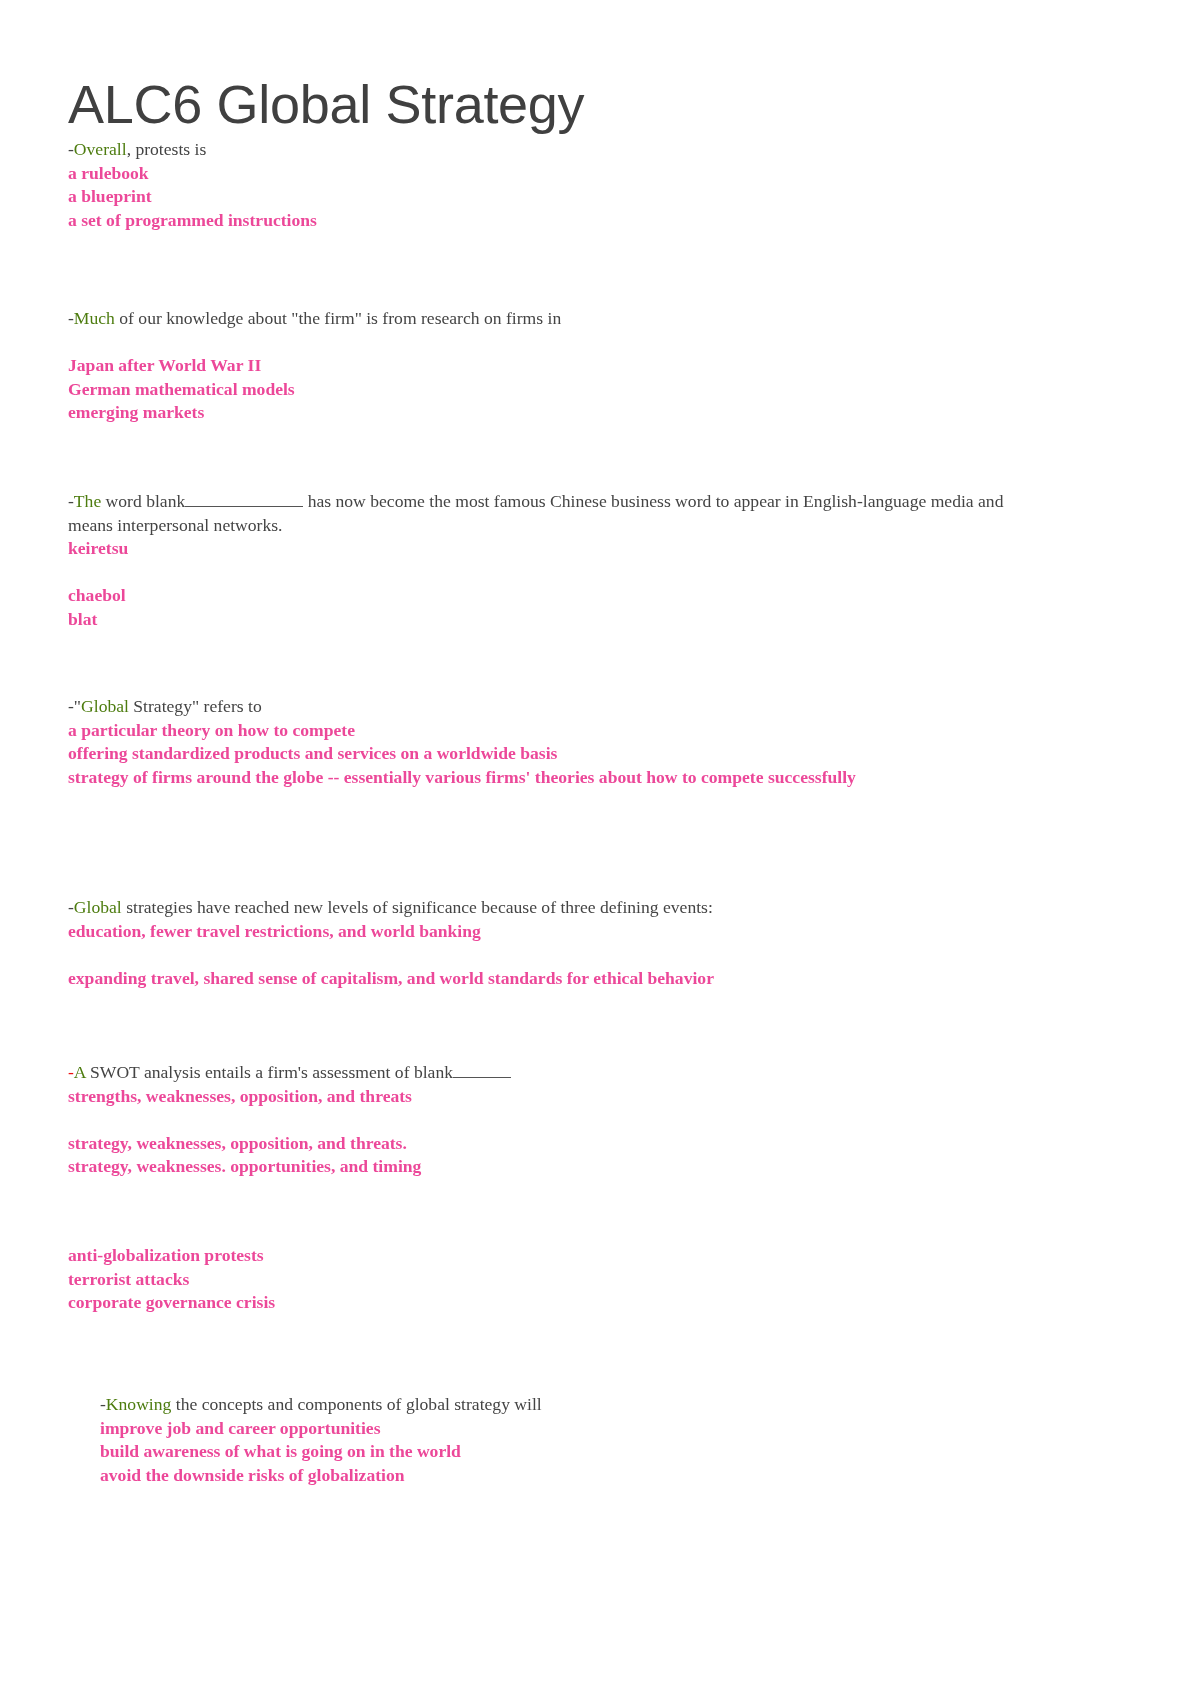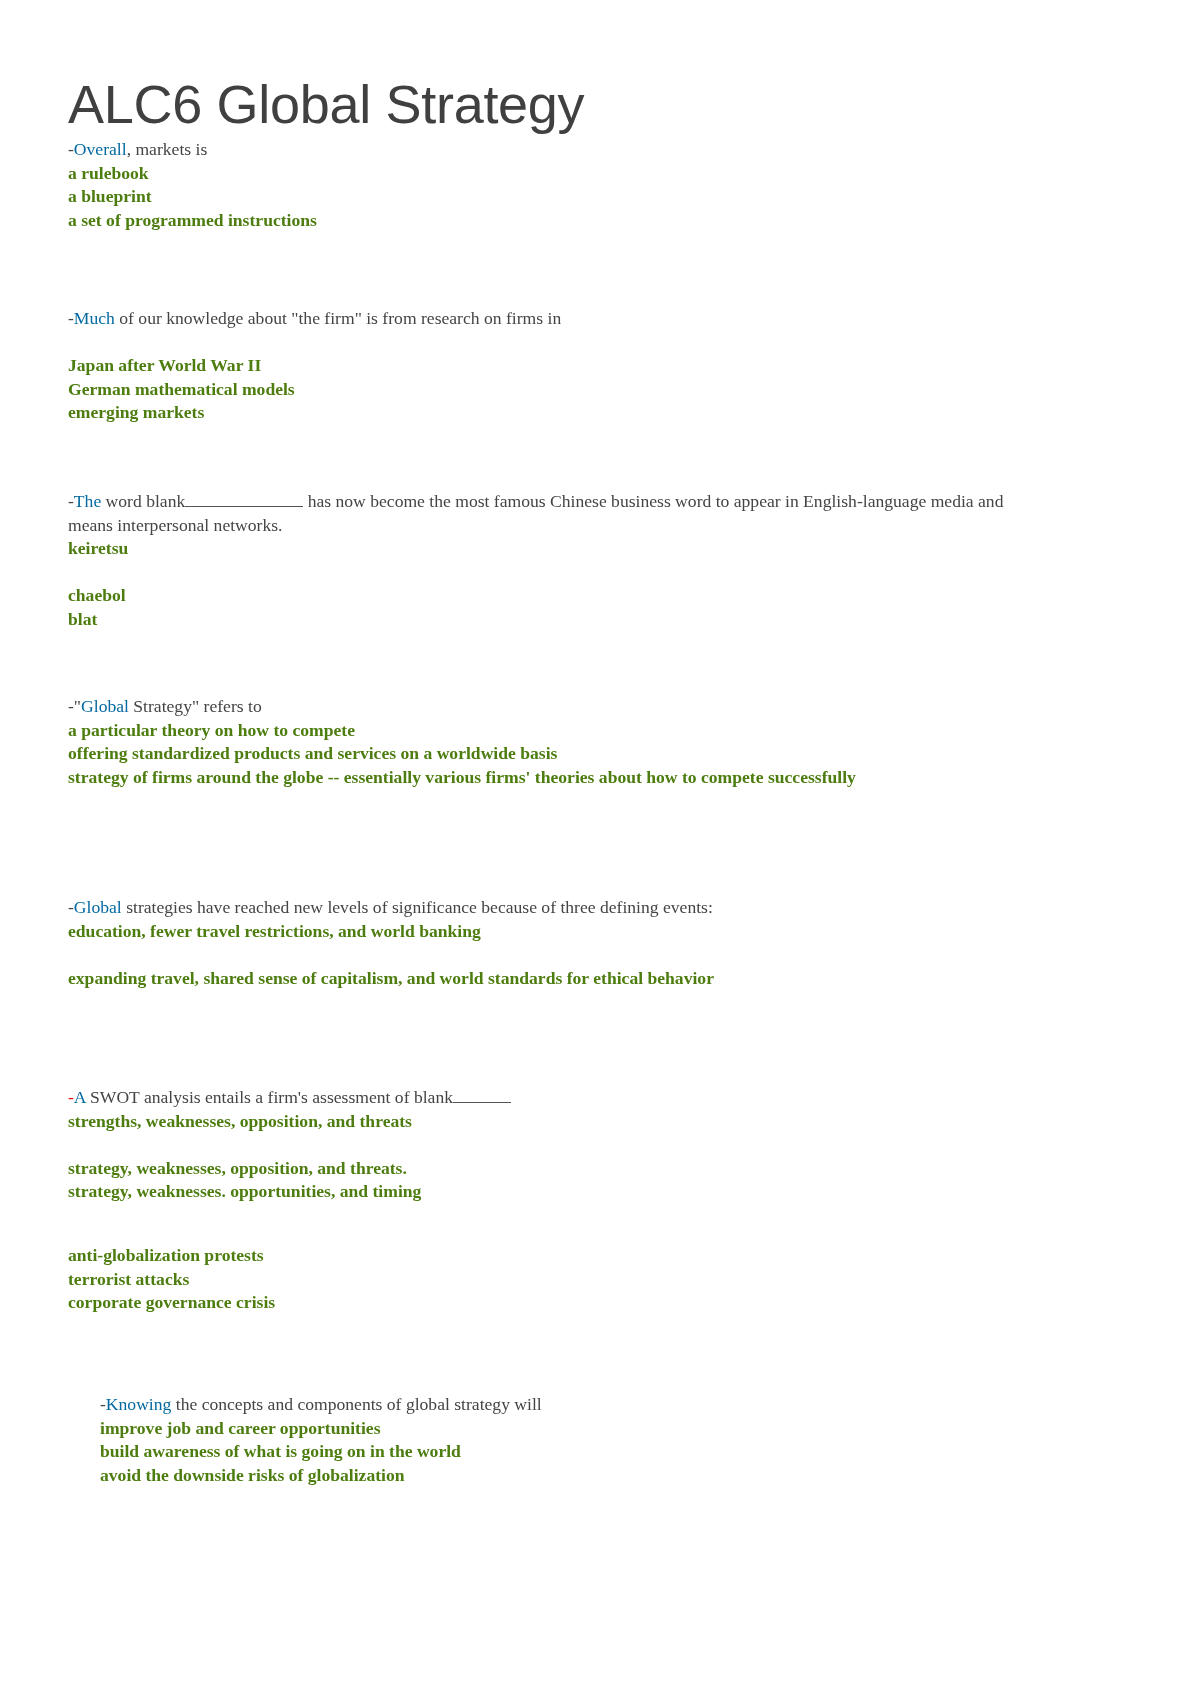--- a/index.html
+++ b/index.html
@@ -34,52 +34,52 @@
       position: absolute;
       left: 0;
       width: 1060px;
       font-size: 17.6px;
       line-height: 23.6px;
     }
     .q-text {
       color: #444444;
     }
     .q-text .hl {
-      color: #0369a1;
+      color: #4d7c0f;
     }
     .q-text .dash {
       color: #444444;
     }
     .q-text .dash.red {
       color: #ee1111;
     }
     .option {
       font-weight: bold;
-      color: #4d7c0f;
+      color: #ec4899;
       display: block;
     }
     .gap {
       display: block;
       height: 23.6px;
     }
     .blank {
       display: inline-block;
       border-bottom: 1.5px solid #555555;
       height: 14px;
       vertical-align: baseline;
     }
   </style>
 </head>
 <body>
 
 <div class="page">
   <h1 class="doc-title">ALC6 Global Strategy</h1>
 
   <div class="question" style="top:66px;">
-    <div class="q-text"><span class="dash">-</span><span class="hl">Overall</span><span>, markets is</span></div>
+    <div class="q-text"><span class="dash">-</span><span class="hl">Overall</span><span>, protests is</span></div>
     <span class="option">a rulebook</span>
     <span class="option">a blueprint</span>
     <span class="option">a set of programmed instructions</span>
   </div>
 
   <div class="question" style="top:235px;">
     <div class="q-text"><span class="dash">-</span><span class="hl">Much</span><span> of our knowledge about "the firm" is from research on firms in</span></div>
     <span class="gap"></span>
     <span class="option">Japan after World War II</span>
     <span class="option">German mathematical models</span>
@@ -101,21 +101,21 @@
     <span class="option">strategy of firms around the globe -- essentially various firms' theories about how to compete successfully</span>
   </div>
 
   <div class="question" style="top:806px;margin-top:18px;">
     <div class="q-text"><span class="dash">-</span><span class="hl">Global</span><span> strategies have reached new levels of significance because of three defining events:</span></div>
     <span class="option">education, fewer travel restrictions, and world banking</span>
     <span class="gap"></span>
     <span class="option">expanding travel, shared sense of capitalism, and world standards for ethical behavior</span>
   </div>
 
-  <div class="question" style="top:1014px;">
+  <div class="question" style="top:989px;">
     <div class="q-text"><span class="dash red">-</span><span class="hl">A</span><span> SWOT analysis entails a firm's assessment of blank</span><span class="blank" style="width:58px;"></span></div>
     <span class="option">strengths, weaknesses, opposition, and threats</span>
     <span class="gap"></span>
     <span class="option">strategy, weaknesses, opposition, and threats.</span>
     <span class="option">strategy, weaknesses. opportunities, and timing</span>
   </div>
 
   <div class="question" style="top:1172px;">
     <span class="option">anti-globalization protests</span>
     <span class="option">terrorist attacks</span>

